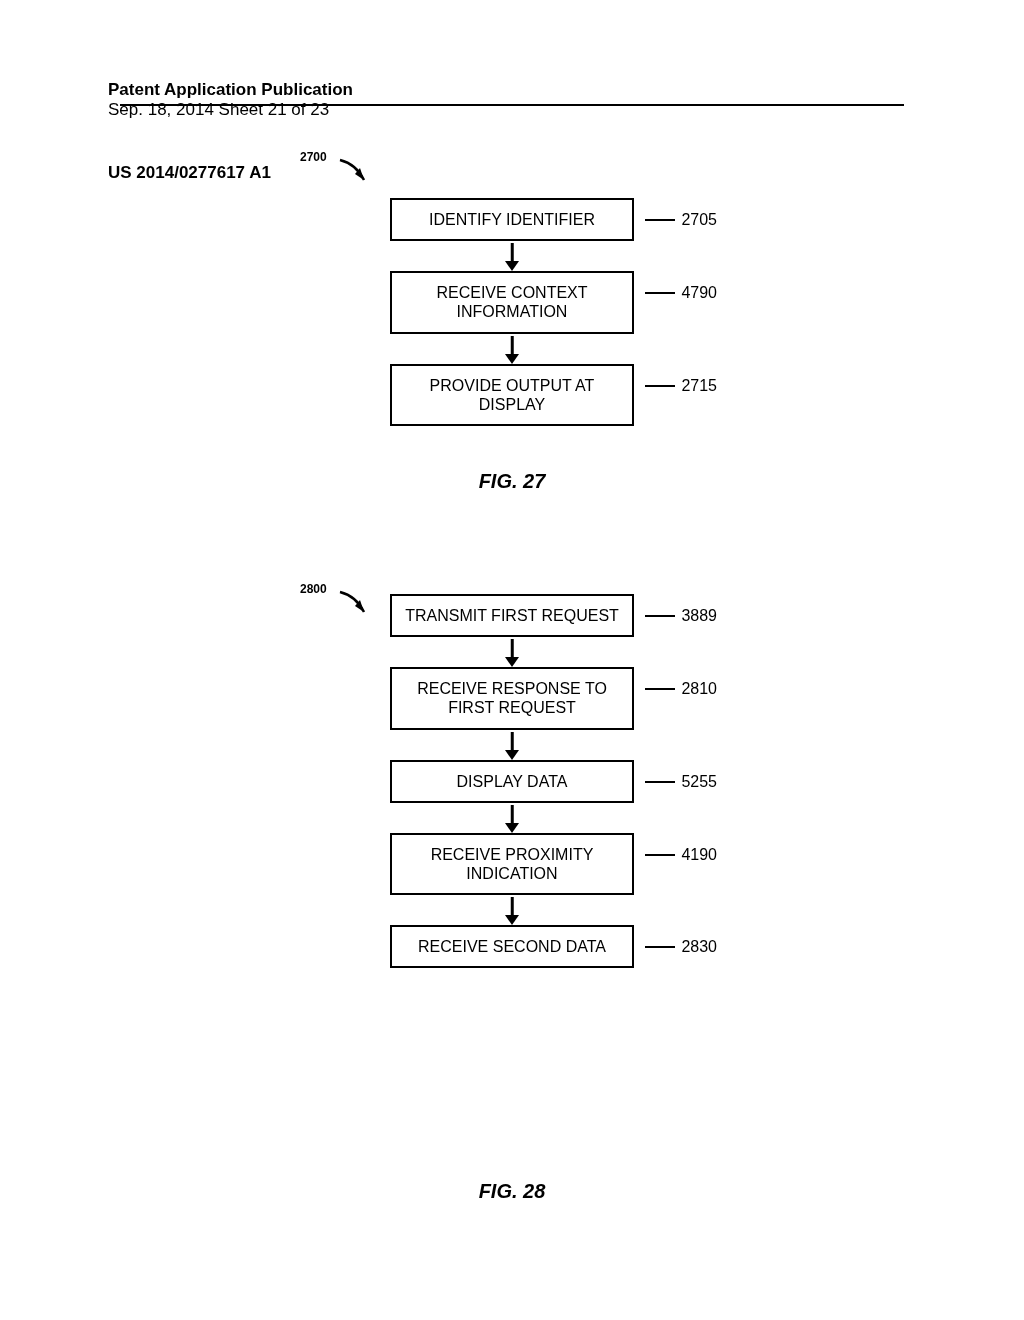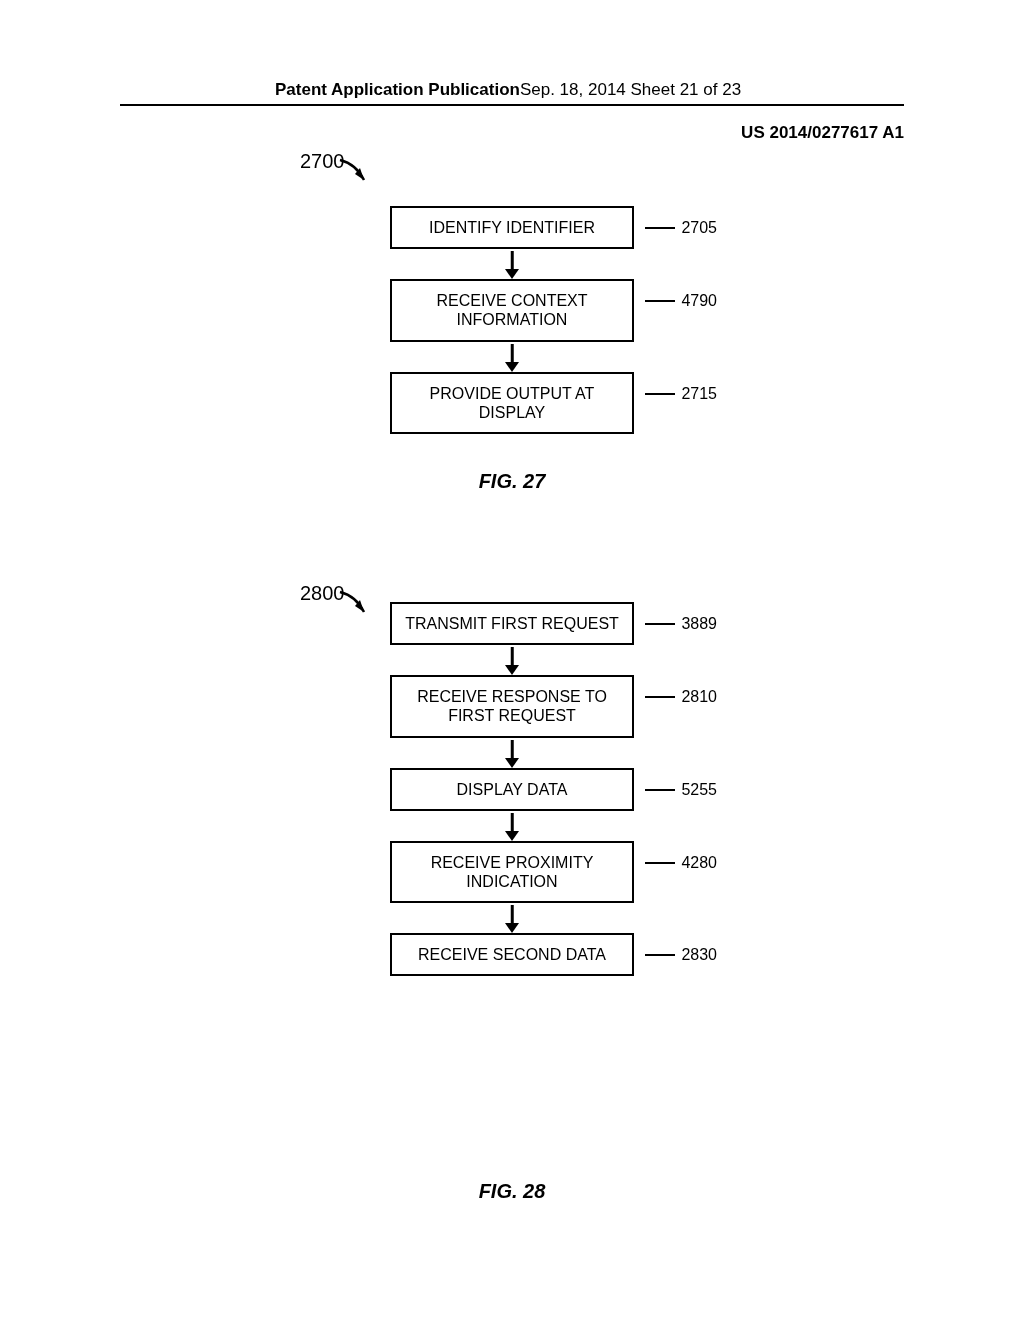--- a/index.html
+++ b/index.html
@@ -12,25 +12,26 @@
     color: #000;
     position: relative;
   }
   .page {
     position: absolute;
     inset: 0;
   }
   .header {
     position: absolute;
     top: 80px;
-    left: 125px;
+    left: 108px;
     right: 120px;
     display: flex;
-    justify-content: flex-end;
+    justify-content: space-between;
     font-size: 17px;
+    flex-direction: column;
   }
   .header .left { font-weight: bold; }
   .header .mid { }
   .header .right { font-weight: bold; margin-top: 43px; }
   .rule {
     position: absolute;
     top: 104px;
     left: 120px;
     right: 120px;
     height: 2px;
@@ -42,21 +43,21 @@
     position: absolute;
     left: 50%;
     transform: translateX(-50%);
     width: 420px;
   }
   .flow-1 { top: 190px; }
   .flow-2 { top: 586px; }
 
   .box {
     position: relative;
-    margin: 16px auto;
+    margin: 8px auto;
     width: 220px;
     border: 2.5px solid #000;
     padding: 10px 10px;
     text-align: center;
     font-size: 16px;
     line-height: 1.2;
     margin-bottom: 30px;
     background: #fff;
   }
   .box:last-of-type { margin-bottom: 0; }
@@ -102,21 +103,22 @@
     position: absolute;
     left: 50%;
     transform: translateX(-50%);
   }
   .fig-27 { top: 470px; }
   .fig-28 { top: 1180px; }
 
   
   .start {
     position: absolute;
-    font-size: 20px;
+    font-size: 12px;
+    font-weight: bold;
   }
   .start svg { position: absolute; }
 
 </style>
 </head>
 <body>
 
 <div class="page">
 
   <div class="header">
@@ -186,21 +188,21 @@
       <span>DISPLAY DATA</span>
       <div class="ref" style="top:10px; right:-85px;">
         <span class="lead" style="left:-36px; top:9px; width:30px;"></span>
         <span>5255</span>
       </div>
     </div>
     <div class="box">
       <span>RECEIVE PROXIMITY INDICATION</span>
       <div class="ref" style="top:10px; right:-85px;">
         <span class="lead" style="left:-36px; top:9px; width:30px;"></span>
-        <span>4280</span>
+        <span>4190</span>
       </div>
     </div>
     <div class="box">
       <span>RECEIVE SECOND DATA</span>
       <div class="ref" style="top:10px; right:-85px;">
         <span class="lead" style="left:-36px; top:9px; width:30px;"></span>
         <span>2830</span>
       </div>
     </div>
   </div>

